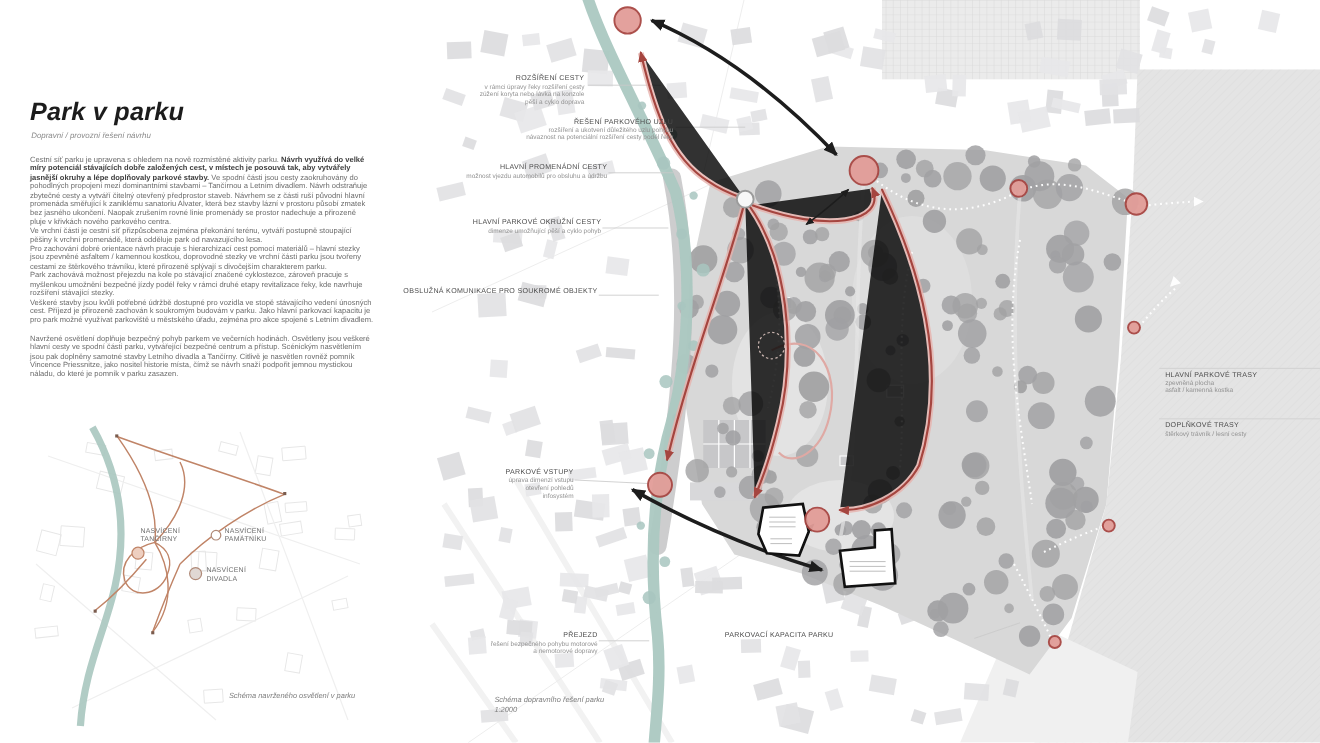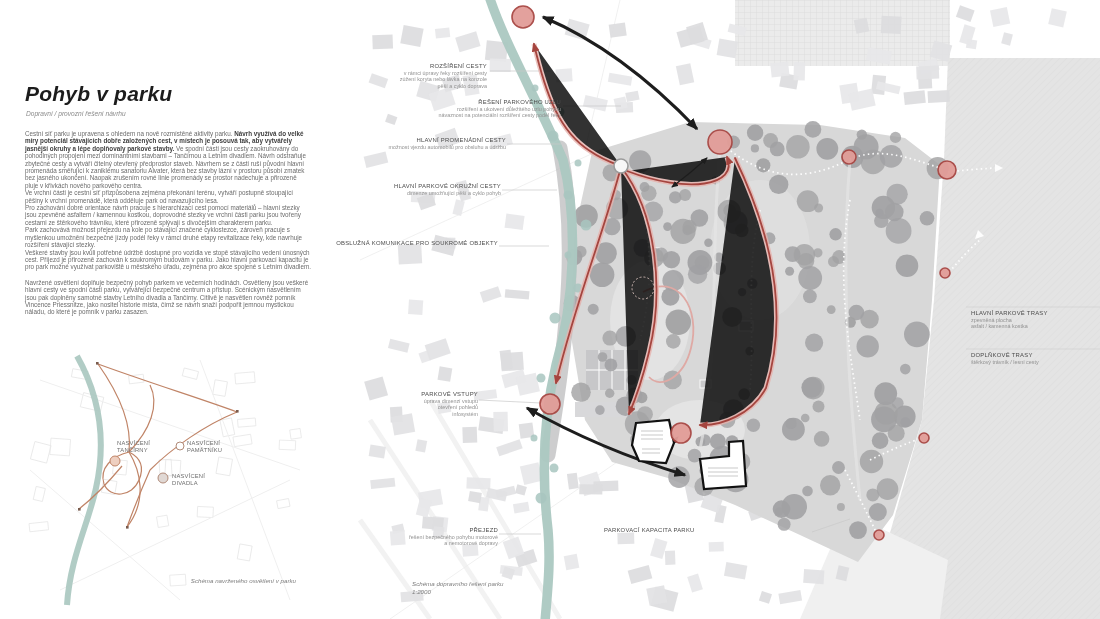--- a/index.html
+++ b/index.html
@@ -510,21 +510,21 @@
         <rect x="236" y="410" width="2.6" height="2.6"></rect>
         <rect x="126" y="526" width="2.6" height="2.6"></rect>
         <rect x="78" y="508" width="2.6" height="2.6"></rect>
       </g>
       <circle cx="115" cy="461" r="5" fill="#eecfc0" stroke="#c08467" stroke-width="1"></circle>
       <circle cx="180" cy="446" r="4" fill="#ffffff" stroke="#b08a78" stroke-width="1"></circle>
       <circle cx="163" cy="478" r="5" fill="#e0d8d4" stroke="#b08a78" stroke-width="1"></circle>
     </g>
   </svg>
 
-  <div class="title">Pohyb v parku</div>
+  <div class="title">Park v parku</div>
   <div class="subtitle">Dopravní / provozní řešení návrhu</div>
 
   <div class="article">
     <p><span>Cestní síť parku je upravena s ohledem na nově rozmístěné aktivity parku. </span><b>Návrh využívá do velké míry potenciál stávajících dobře založených cest, v místech je posouvá tak, aby vytvářely jasnější okruhy a lépe doplňovaly parkové stavby.</b><span> Ve spodní části jsou cesty zaokruhovány do pohodlných propojení mezi dominantními stavbami – Tančírnou a Letním divadlem. Návrh odstraňuje zbytečné cesty a vytváří čitelný otevřený předprostor staveb. Návrhem se z části ruší původní hlavní promenáda směřující k zaniklému sanatoriu Alvater, která bez stavby lázní v prostoru působí zmatek bez jasného ukončení. Naopak zrušením rovné linie promenády se prostor nadechuje a přirozeně pluje v křivkách nového parkového centra.</span></p>
     <p>Ve vrchní části je cestní síť přizpůsobena zejména překonání terénu, vytváří postupně stoupající pěšiny k vrchní promenádě, která odděluje park od navazujícího lesa.</p>
     <p>Pro zachování dobré orientace návrh pracuje s hierarchizací cest pomocí materiálů – hlavní stezky jsou zpevněné asfaltem / kamennou kostkou, doprovodné stezky ve vrchní části parku jsou tvořeny cestami ze štěrkového trávníku, které přirozeně splývají s divočejším charakterem parku.</p>
     <p>Park zachovává možnost přejezdu na kole po stávající značené cyklostezce, zároveň pracuje s myšlenkou umožnění bezpečné jízdy podél řeky v rámci druhé etapy revitalizace řeky, kde navrhuje rozšíření stávající stezky.</p>
     <p>Veškeré stavby jsou kvůli potřebné údržbě dostupné pro vozidla ve stopě stávajícího vedení únosných cest. Příjezd je přirozeně zachován k soukromým budovám v parku. Jako hlavní parkovací kapacitu je pro park možné využívat parkoviště u městského úřadu, zejména pro akce spojené s Letním divadlem.</p>
     <p class="gap">Navržené osvětlení doplňuje bezpečný pohyb parkem ve večerních hodinách. Osvětleny jsou veškeré hlavní cesty ve spodní části parku, vytvářející bezpečné centrum a přístup. Scénickým nasvětlením jsou pak doplněny samotné stavby Letního divadla a Tančírny. Citlivě je nasvětlen rovněž pomník Vincence Priessnitze, jako nositel historie místa, čímž se návrh snaží podpořit jemnou mystickou náladu, do které je pomník v parku zasazen.</p>
   </div>

